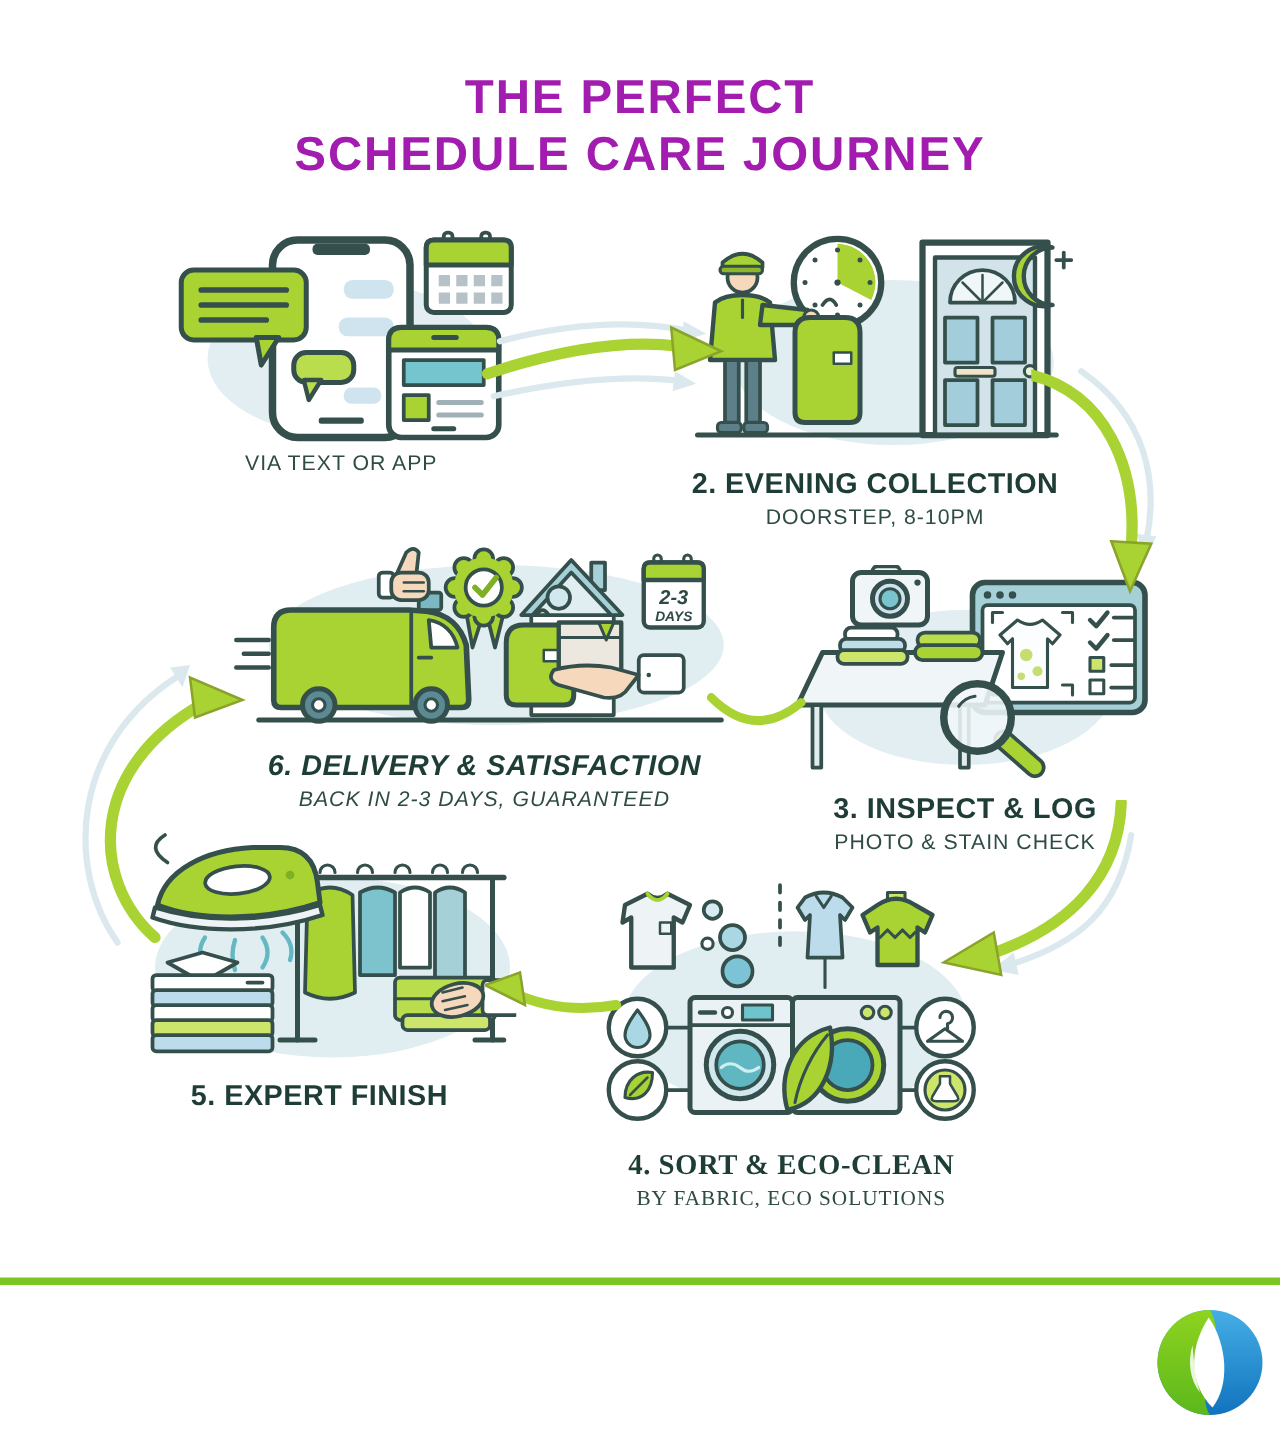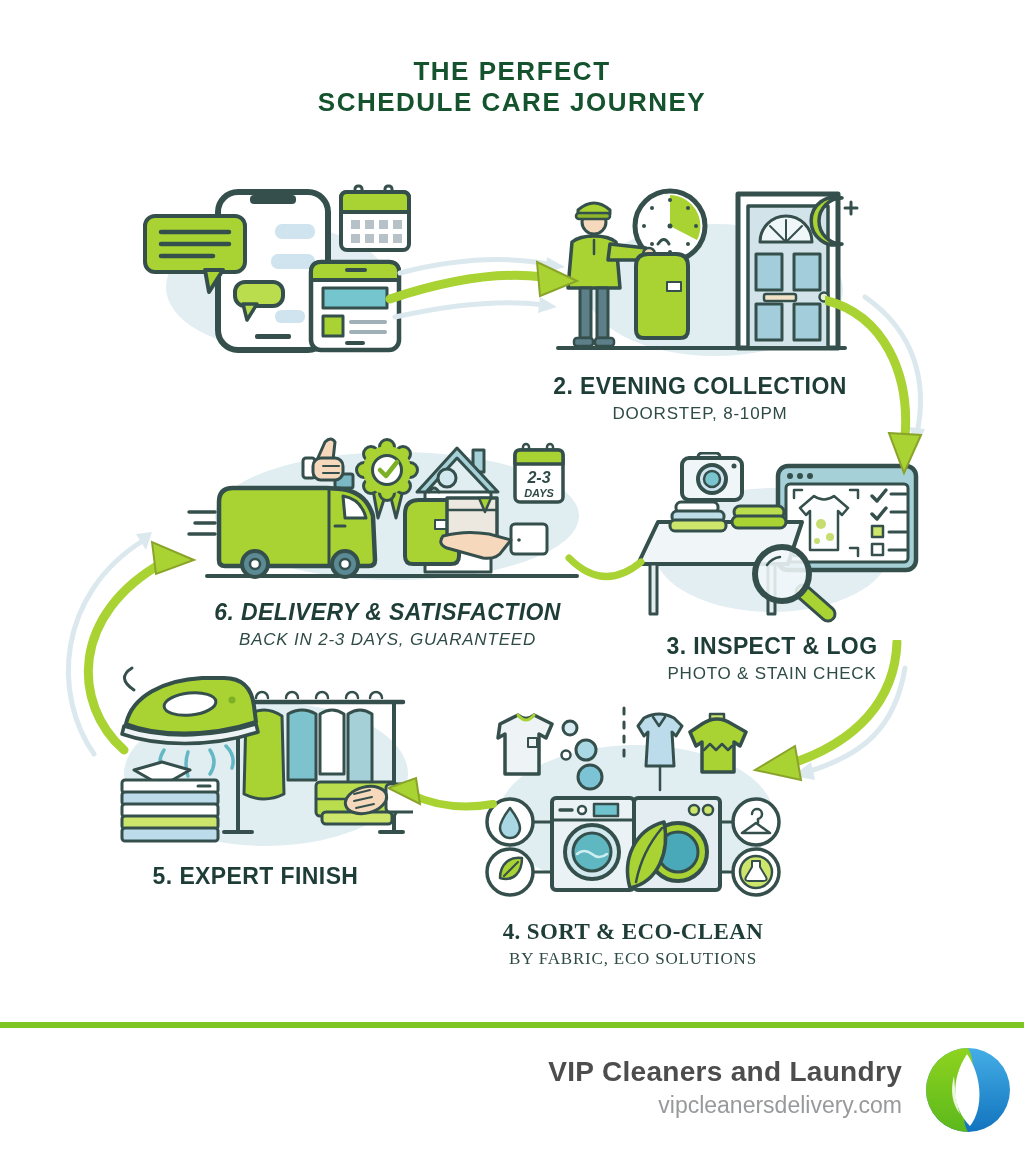--- a/index.html
+++ b/index.html
@@ -1,19 +1,19 @@
 <!DOCTYPE html>
 <html><head>
 <meta charset="utf-8">
 <style>
   html,body{margin:0;padding:0;background:#fff;}
   .canvas{position:relative;width:1024px;height:1154px;background:#ffffff;overflow:hidden;
           font-family:"Liberation Sans",sans-serif;}
   .title{position:absolute;top:56px;left:0;width:100%;text-align:center;
-         font-weight:bold;font-size:26px;line-height:1.2;color:#14532d;letter-spacing:1.5px;}
+         font-weight:bold;font-size:38px;line-height:1.2;color:#a21caf;letter-spacing:1.5px;}
   .step{position:absolute;text-align:center;}
   .step svg{display:block;margin:0 auto;}
   .step-label{font-weight:bold;font-size:23px;color:#1e3d37;letter-spacing:.4px;margin-top:6px;}
   .step-sub{font-size:17px;color:#2e4b45;letter-spacing:.8px;margin-top:4px;}
   .arrow{position:absolute;}
   .illus path,.illus rect,.illus circle,.illus ellipse,.illus line,.illus polyline,.illus polygon
         {stroke-linecap:round;stroke-linejoin:round;}
   .footer-bar{position:absolute;left:0;top:1022px;width:1024px;height:6px;background:#7dc522;}
   .footer-text{position:absolute;right:122px;top:1056px;text-align:right;}
   .brand{font-weight:bold;font-size:28px;color:#4d4d4d;letter-spacing:.3px;}
@@ -72,20 +72,21 @@
         <rect x="188" y="80" width="88" height="88" rx="10" fill="#ffffff" stroke="#35504c" stroke-width="4.5"></rect>
         <path d="M188,98 v-8 q0,-10 10,-10 h68 q10,0 10,10 v8 Z" fill="#a8d332" stroke="#35504c" stroke-width="4"></path>
         <rect x="222" y="86" width="22" height="4" rx="2" fill="#35504c"></rect>
         <rect x="200" y="106" width="64" height="20" fill="#74c5ce" stroke="#35504c" stroke-width="3"></rect>
         <rect x="200" y="134" width="20" height="20" fill="#a8d332" stroke="#35504c" stroke-width="3"></rect>
         <line x1="228" y1="140" x2="262" y2="140" stroke="#9fb0b6" stroke-width="4"></line>
         <line x1="228" y1="150" x2="262" y2="150" stroke="#9fb0b6" stroke-width="4"></line>
         <rect x="222" y="159" width="20" height="4" rx="2" fill="#35504c"></rect>
       </g>
     </svg>
+    <div class="step-sub">VIA TEXT OR APP</div>
   </div>
 
   <div class="step" style="left:540px;top:182px;width:320px;">
     <svg class="illus" width="320" height="185" viewBox="0 0 320 185">
       <ellipse cx="175" cy="108" rx="128" ry="66" fill="#e0edf1"></ellipse>
       <g>
         <rect x="198" y="12" width="100" height="154" fill="#ffffff" stroke="#35504c" stroke-width="5"></rect>
         <rect x="208" y="24" width="80" height="142" fill="#d2e4e9" stroke="#35504c" stroke-width="3.5"></rect>
         <path d="M220,60 A26,26 0 0 1 272,60 Z" fill="#f0f7f9" stroke="#35504c" stroke-width="3"></path>
         <line x1="246" y1="60" x2="246" y2="38" stroke="#35504c" stroke-width="2"></line>
@@ -427,24 +428,20 @@
     <polygon points="84,12 100,10 94,28" fill="#dbe9ee"></polygon>
     <path d="M72,228 C20,182 18,92 112,40" fill="none" stroke="#a8d332" stroke-width="9" stroke-linecap="round"></path>
     <polygon points="100,20 104,52 142,38" fill="#a8d332" stroke="#8aa32a" stroke-width="2"></polygon>
   </svg>
 
   <svg class="arrow" style="left:565px;top:552px;" width="80" height="35" viewBox="0 0 80 35">
     <path d="M4,6 C28,30 52,30 76,10" fill="none" stroke="#a8d332" stroke-width="7" stroke-linecap="round"></path>
   </svg>
 
   <div class="footer-bar"></div>
-  <div class="footer-text">
-    <div class="brand">VIP Cleaners and Laundry</div>
-    <div class="site">vipcleanersdelivery.com</div>
-  </div>
   <svg class="logo" width="88" height="88" viewBox="0 0 88 88">
     <defs>
       <linearGradient id="lgBlue" x1="0" y1="0" x2="0" y2="1">
         <stop offset="0" stop-color="#45aee6"></stop>
           <stop offset="1" stop-color="#1173be"></stop>
       </linearGradient>
       <linearGradient id="lgGreen" x1="0" y1="0" x2="0" y2="1">
         <stop offset="0" stop-color="#8ed31f"></stop>
           <stop offset="1" stop-color="#5cb81c"></stop>
       </linearGradient>

